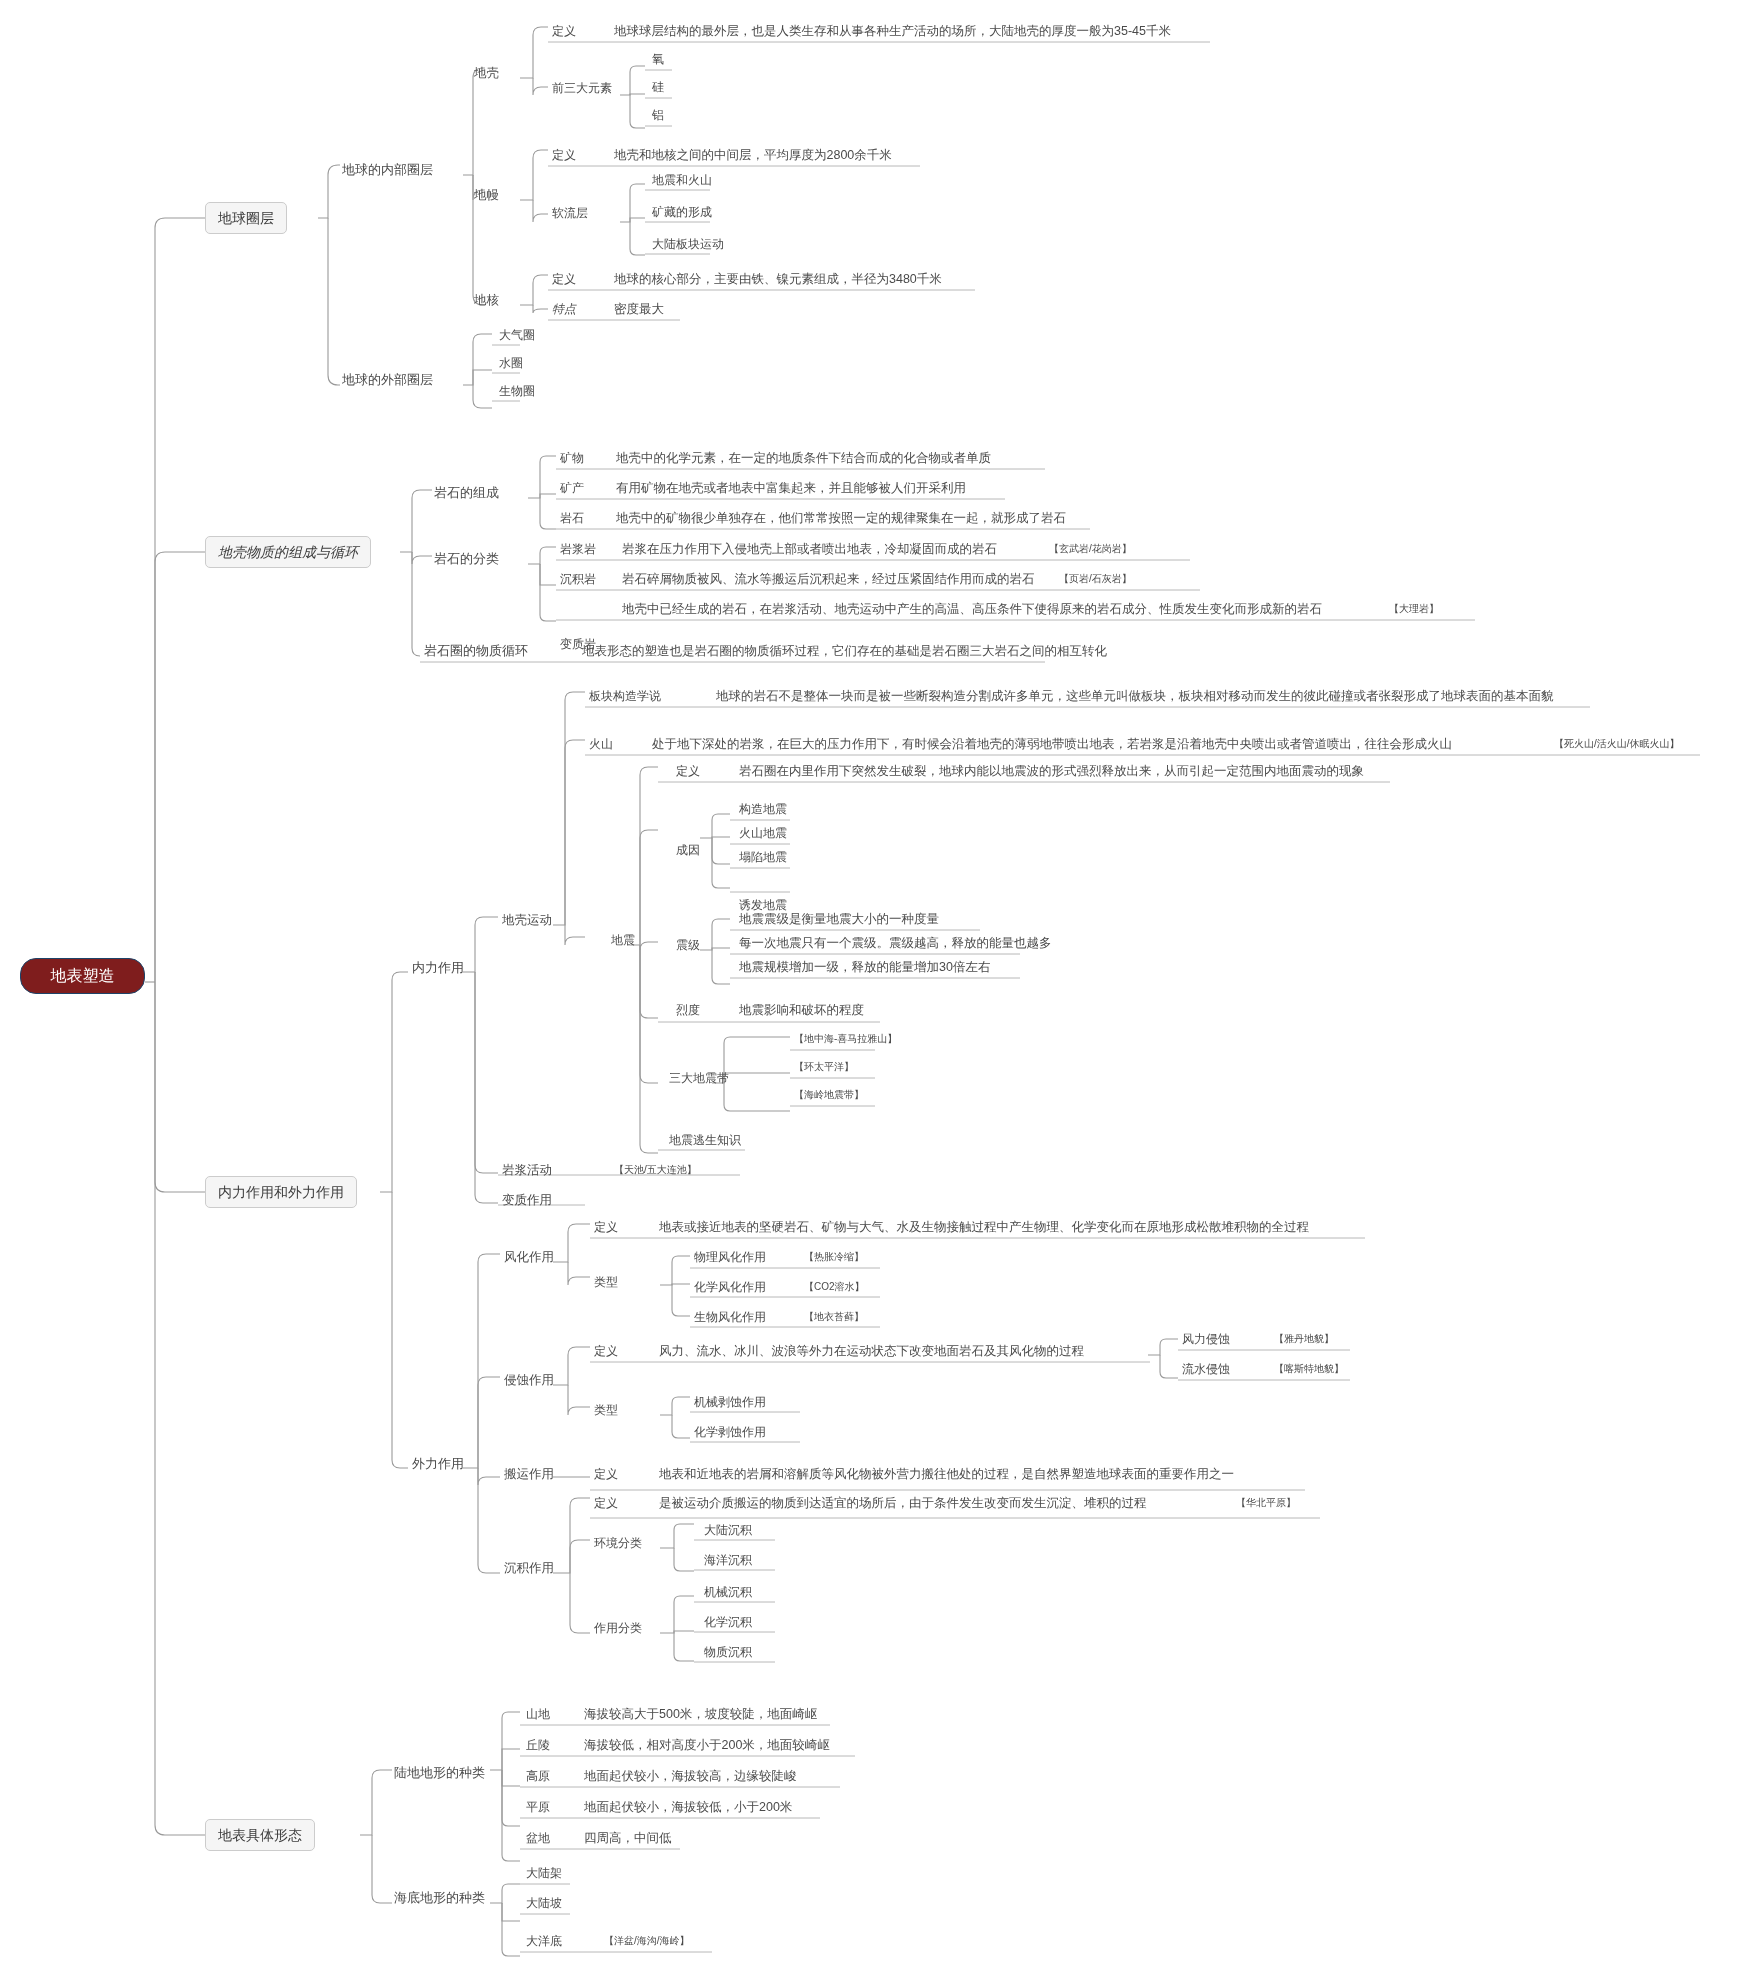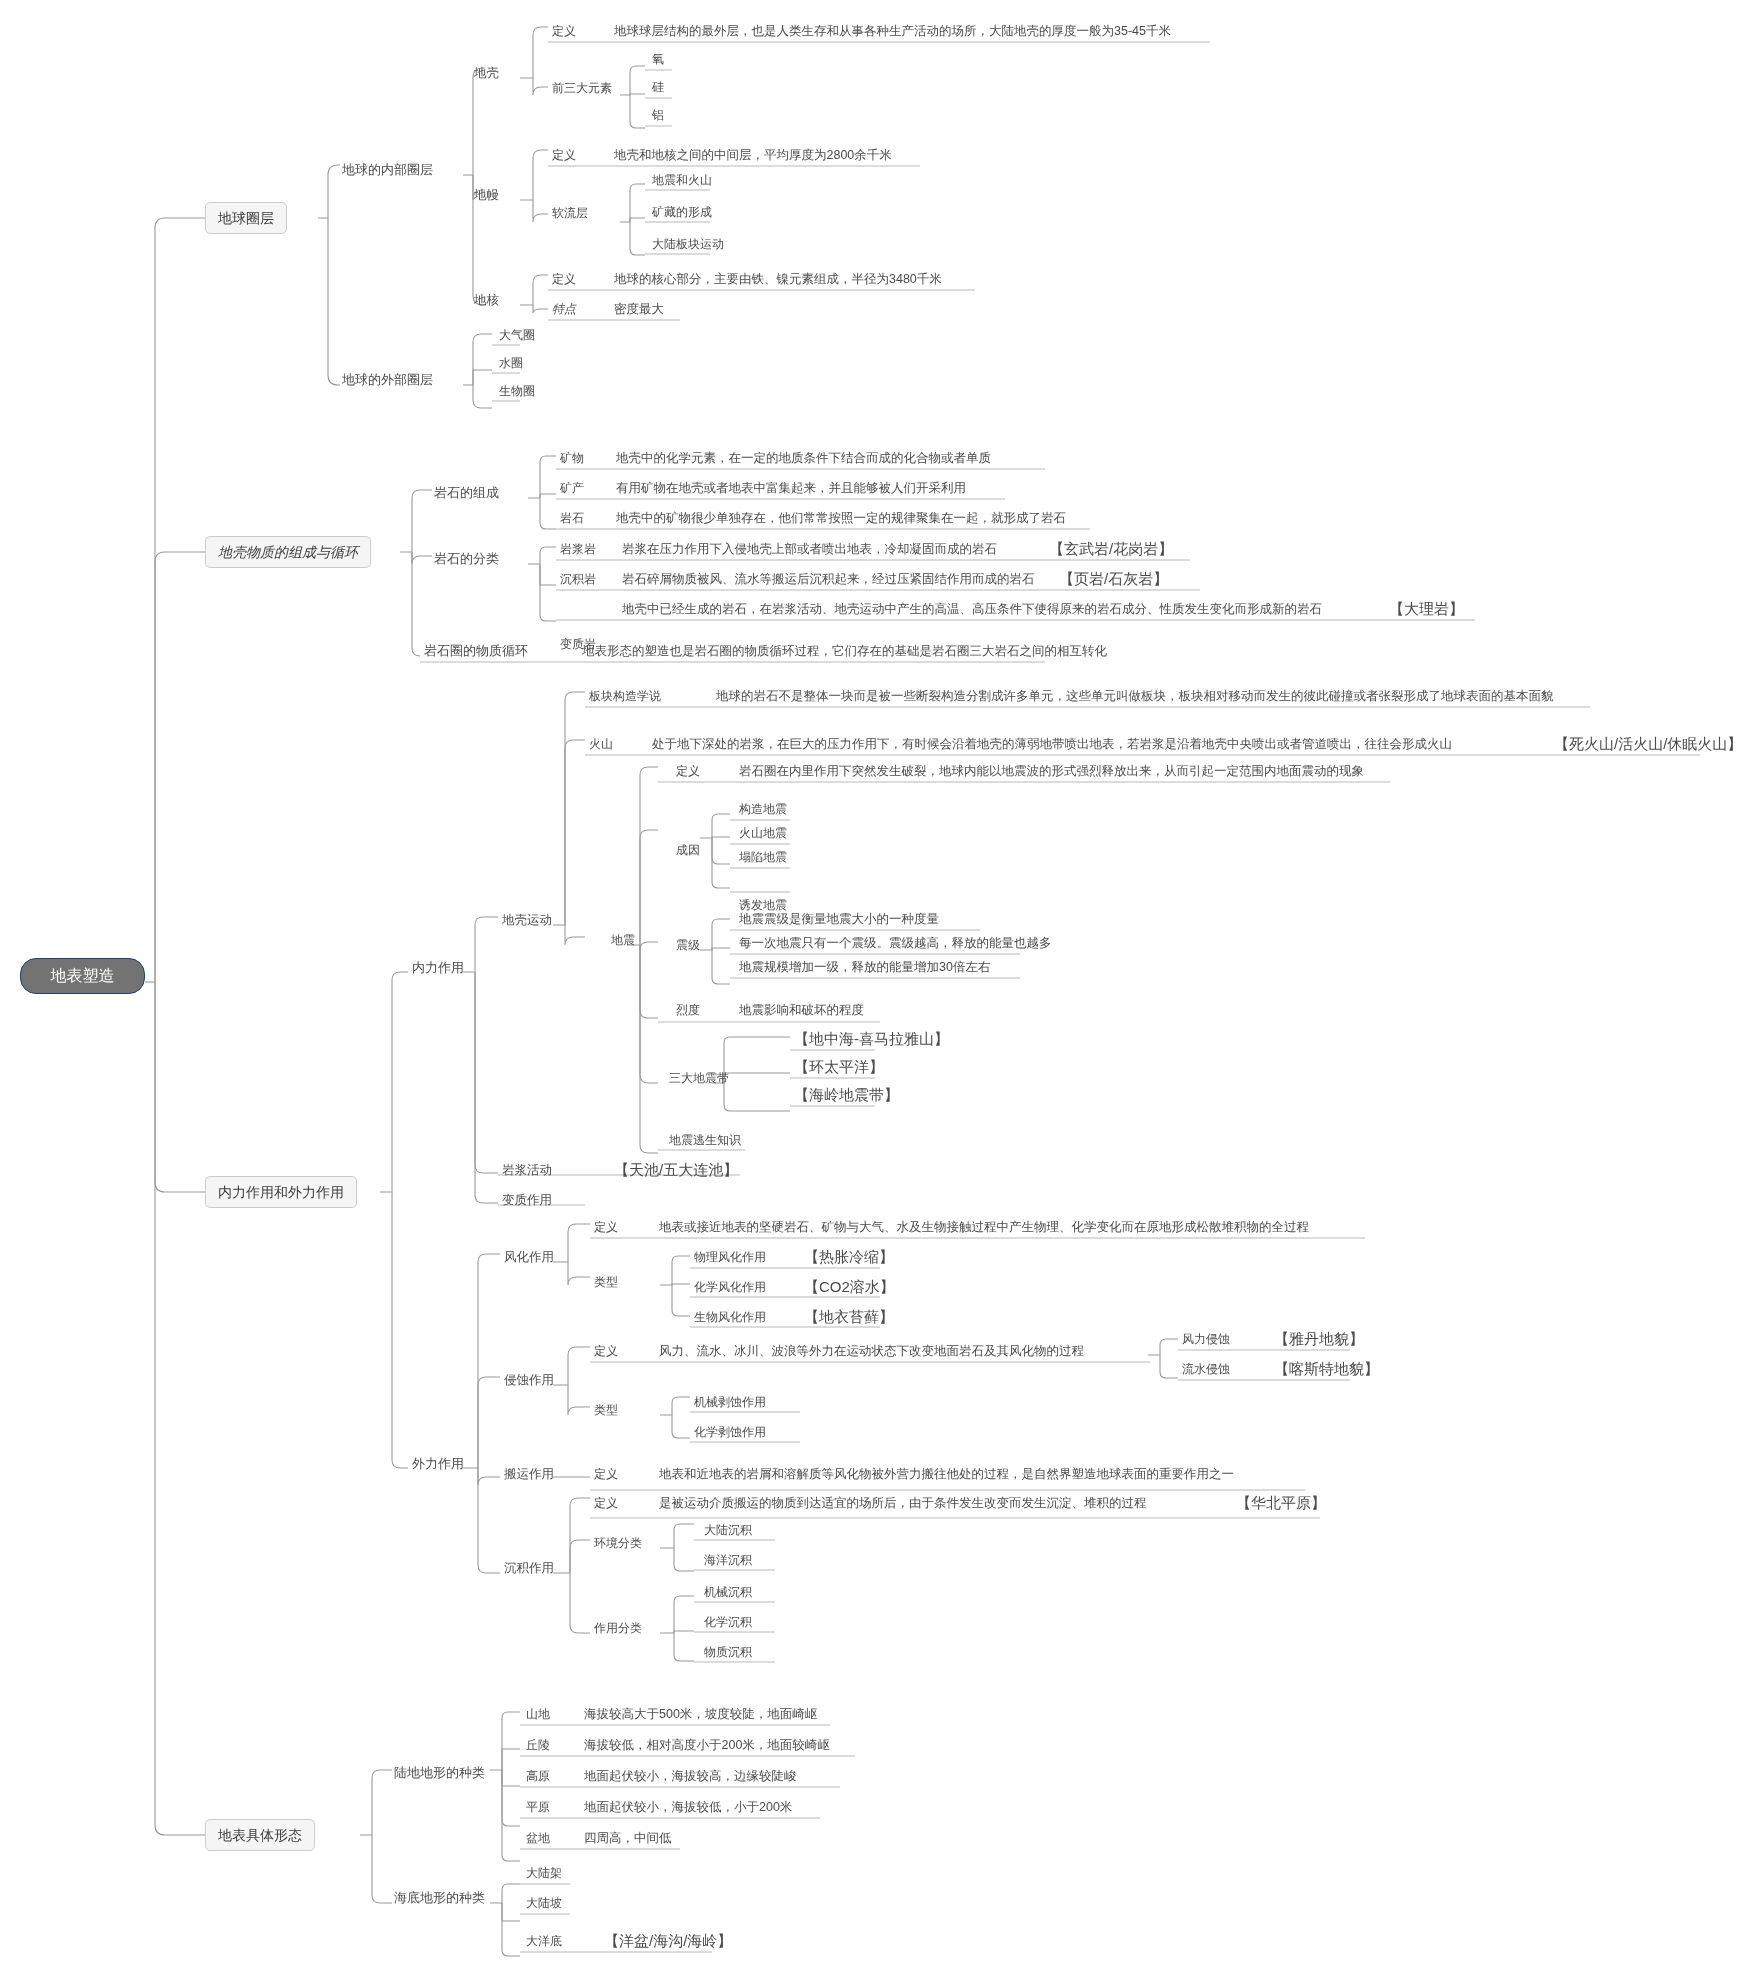--- a/index.html
+++ b/index.html
@@ -16,42 +16,42 @@
   .node{
     position:absolute;
     white-space:nowrap;
     font-size:13px;
     line-height:16px;
     color:#4a4a4a;
     padding:2px 4px;
     box-sizing:border-box;
   }
   .node.root{
-    background:#737373;
+    background:#7f1d1d;
     color:#ffffff;
     border:1px solid #1d4469;
     border-radius:16px;
     font-size:16px;
     padding:9px 14px;
     text-align:center;
   }
   .node.lvl1{
     background:#f5f5f5;
     border:1px solid #cccccc;
     border-radius:5px;
     font-size:14px;
     padding:7px 12px;
     color:#3c3c3c;
     text-align:center;
   }
   .node.lvl2{font-size:13px;}
   .node.lvl3{font-size:12.5px;}
   .node.lvl4{font-size:12px;}
   .node.desc{font-size:12.5px;color:#4a4a4a;}
-  .node.tagtext{font-size:15px;color:#4a4a4a;}
+  .node.tagtext{font-size:10px;color:#4a4a4a;}
 </style>
 </head>
 <body>
 
 <div id="map">
 
 <svg class="links" viewBox="0 0 1763 1982" xmlns="http://www.w3.org/2000/svg">
   <g fill="none" stroke="#9a9a9a" stroke-width="1.1">
 
     <path d="M145 982 H155"></path>

